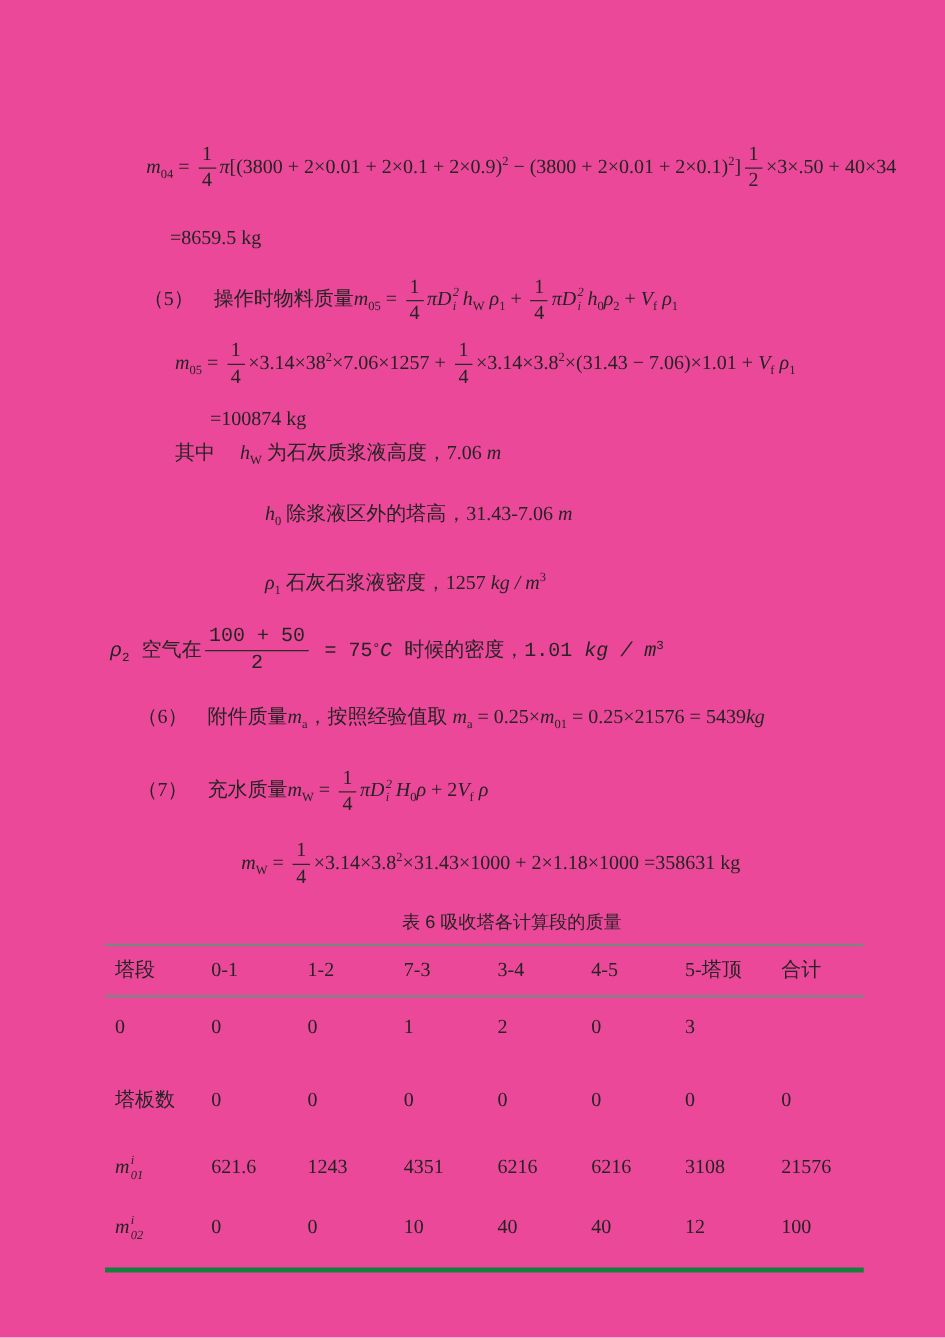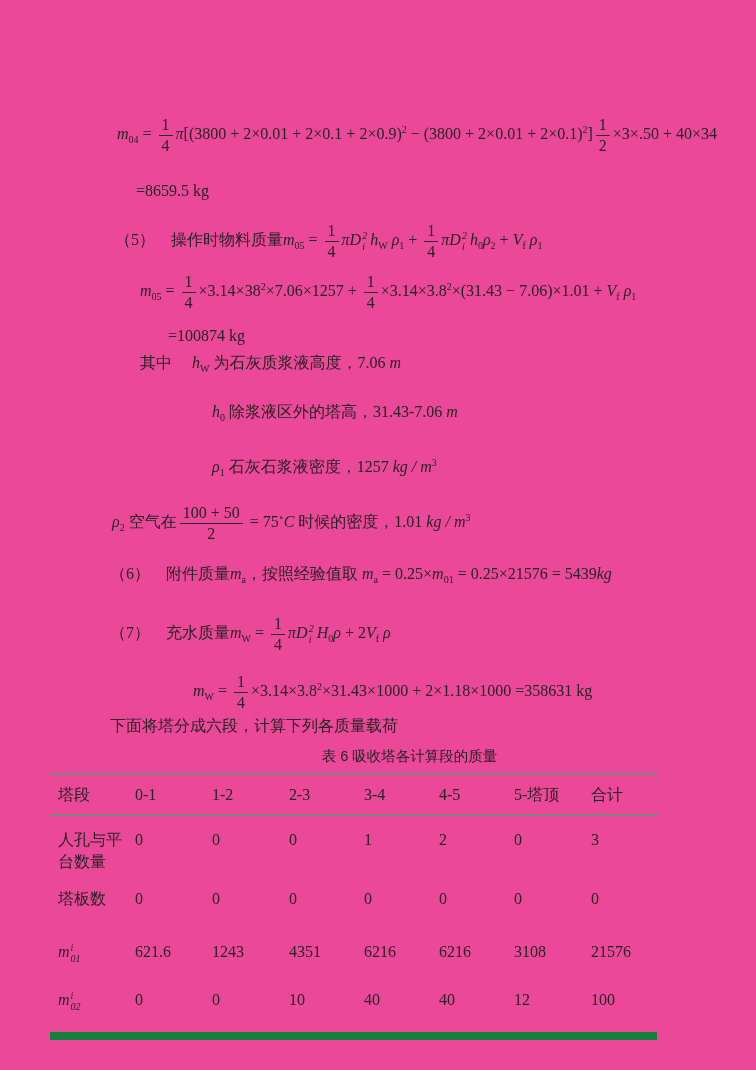--- a/index.html
+++ b/index.html
@@ -29,41 +29,41 @@
 
   
   .b1  { margin-top:108px; margin-left:117px; }
   .b2  { margin-top:18px;  margin-left:136px; }
   .b3  { margin-top:16px;   margin-left:115px; }
   .b4  { margin-top:-3px;  margin-left:140px; }
   .b5  { margin-top:6px;   margin-left:168px; }
   .b6  { margin-top:5px;   margin-left:140px; }
   .b7  { margin-top:21px;  margin-left:212px; }
   .b8  { margin-top:23px;  margin-left:212px; }
-  .b9  { margin-top:11px;  margin-left:112px; }
+  .b9  { margin-top:11px;  margin-left:88px;font-family:Liberation Mono, monospace; }
   .b10 { margin-top:12px;  margin-left:110px; }
   .b11 { margin-top:20px;  margin-left:110px; }
   .b12 { margin-top:4px;   margin-left:193px; }
   .b13 { margin-top:-4px;  margin-left:110px; }
 
   .tbl-title {
     margin-top:10px;
     width:607px; margin-left:106px;
     text-align:center;
     font-weight:normal;
     font-size:14.5px;
     line-height:18px;
     font-family:"Liberation Sans","DejaVu Sans",sans-serif;
   }
 
   .table {
-    margin-top:8px; margin-left:50px;
+    margin-top:8px; margin-left:84px;
     width:607px;
     border-top:2px solid #818181;
-    border-bottom:8px solid #15803d;
+    border-bottom:4px solid #15803d;
     box-sizing:border-box;
   }
   .trow {
     display:grid;
     grid-template-columns:77px 77px 77px 75px 75px 75px 77px 1fr;
     padding-left:8px;
     box-sizing:border-box;
     align-items:start;
   }
   .thead { height:41px; padding-top:9px; border-bottom:2px solid #818181; }
@@ -84,37 +84,35 @@
   <div class="line disp b3"><span class="tx">（5）　操作时物料质量</span><span class="it">m</span><span class="sb">05</span><span class="tx"> = </span><span class="frac"><span class="num">1</span><span class="den">4</span></span><span class="it">πD</span><span class="ss"><span class="ssup">2</span><span class="ssub">i</span></span><span class="it">h</span><span class="sb">W</span><span class="it"> ρ</span><span class="sb">1</span><span class="tx"> + </span><span class="frac"><span class="num">1</span><span class="den">4</span></span><span class="it">πD</span><span class="ss"><span class="ssup">2</span><span class="ssub">i</span></span><span class="it">h</span><span class="sb">0</span><span class="it">ρ</span><span class="sb">2</span><span class="tx"> + </span><span class="it">V</span><span class="sb">f</span><span class="it"> ρ</span><span class="sb">1</span></div>
   <div class="line disp b4"><span class="it">m</span><span class="sb">05</span><span class="tx"> = </span><span class="frac"><span class="num">1</span><span class="den">4</span></span><span class="tx">×3.14×38</span><span class="sp">2</span><span class="tx">×7.06×1257 + </span><span class="frac"><span class="num">1</span><span class="den">4</span></span><span class="tx">×3.14×3.8</span><span class="sp">2</span><span class="tx">×(31.43 − 7.06)×1.01 + </span><span class="it">V</span><span class="sb">f</span><span class="it"> ρ</span><span class="sb">1</span></div>
   <div class="line b5"><span class="tx">=100874 kg</span></div>
   <div class="line b6"><span class="tx">其中　 </span><span class="it">h</span><span class="sb">W</span><span class="tx"> 为石灰质浆液高度，7.06 </span><span class="it">m</span></div>
   <div class="line b7"><span class="it">h</span><span class="sb">0</span><span class="tx"> 除浆液区外的塔高，31.43-7.06 </span><span class="it">m</span></div>
   <div class="line b8"><span class="it">ρ</span><span class="sb">1</span><span class="tx"> 石灰石浆液密度，1257 </span><span class="it">kg / m</span><span class="sp">3</span></div>
   <div class="line disp9 b9"><span class="it">ρ</span><span class="sb">2</span><span class="tx"> 空气在</span><span class="frac"><span class="num">100 + 50</span><span class="den">2</span></span><span class="tx"> = 75</span><span class="sp">∘</span><span class="it">C</span><span class="tx"> 时候的密度，1.01 </span><span class="it">kg / m</span><span class="sp">3</span></div>
   <div class="line b10"><span class="tx">（6）　附件质量</span><span class="it">m</span><span class="sb">a</span><span class="tx">，按照经验值取 </span><span class="it">m</span><span class="sb">a</span><span class="tx"> = 0.25×</span><span class="it">m</span><span class="sb">01</span><span class="tx"> = 0.25×21576 = 5439</span><span class="it">kg</span></div>
   <div class="line disp b11"><span class="tx">（7）　充水质量</span><span class="it">m</span><span class="sb">W</span><span class="tx"> = </span><span class="frac"><span class="num">1</span><span class="den">4</span></span><span class="it">πD</span><span class="ss"><span class="ssup">2</span><span class="ssub">i</span></span><span class="it">H</span><span class="sb">0</span><span class="it">ρ</span><span class="tx"> + 2</span><span class="it">V</span><span class="sb">f</span><span class="it"> ρ</span></div>
   <div class="line disp b12"><span class="it">m</span><span class="sb">W</span><span class="tx"> = </span><span class="frac"><span class="num">1</span><span class="den">4</span></span><span class="tx">×3.14×3.8</span><span class="sp">2</span><span class="tx">×31.43×1000 + 2×1.18×1000 =358631 kg</span></div>
-  <div class="line b13"><span class="tx">下面将塔分成六段，计算下列各质量载荷</span></div>
 
   <div class="tbl-title">表 6  吸收塔各计算段的质量</div>
 
   <div class="table">
     <div class="trow thead">
         <span class="cell">塔段</span>
         <span class="cell">0-1</span>
         <span class="cell">1-2</span>
-        <span class="cell">2-3</span>
+        <span class="cell">7-3</span>
         <span class="cell">3-4</span>
         <span class="cell">4-5</span>
         <span class="cell">5-塔顶</span>
         <span class="cell">合计</span>
       </div>
     <div class="trow r1">
-      <div class="tlabel"><span class="tx">人孔与平台数量</span></div>
     <span class="cell">0</span>
         <span class="cell">0</span>
         <span class="cell">0</span>
         <span class="cell">1</span>
         <span class="cell">2</span>
         <span class="cell">0</span>
         <span class="cell">3</span>
       </div>
     <div class="trow r2">
       <div class="tlabel"><span class="tx">塔板数</span></div>

